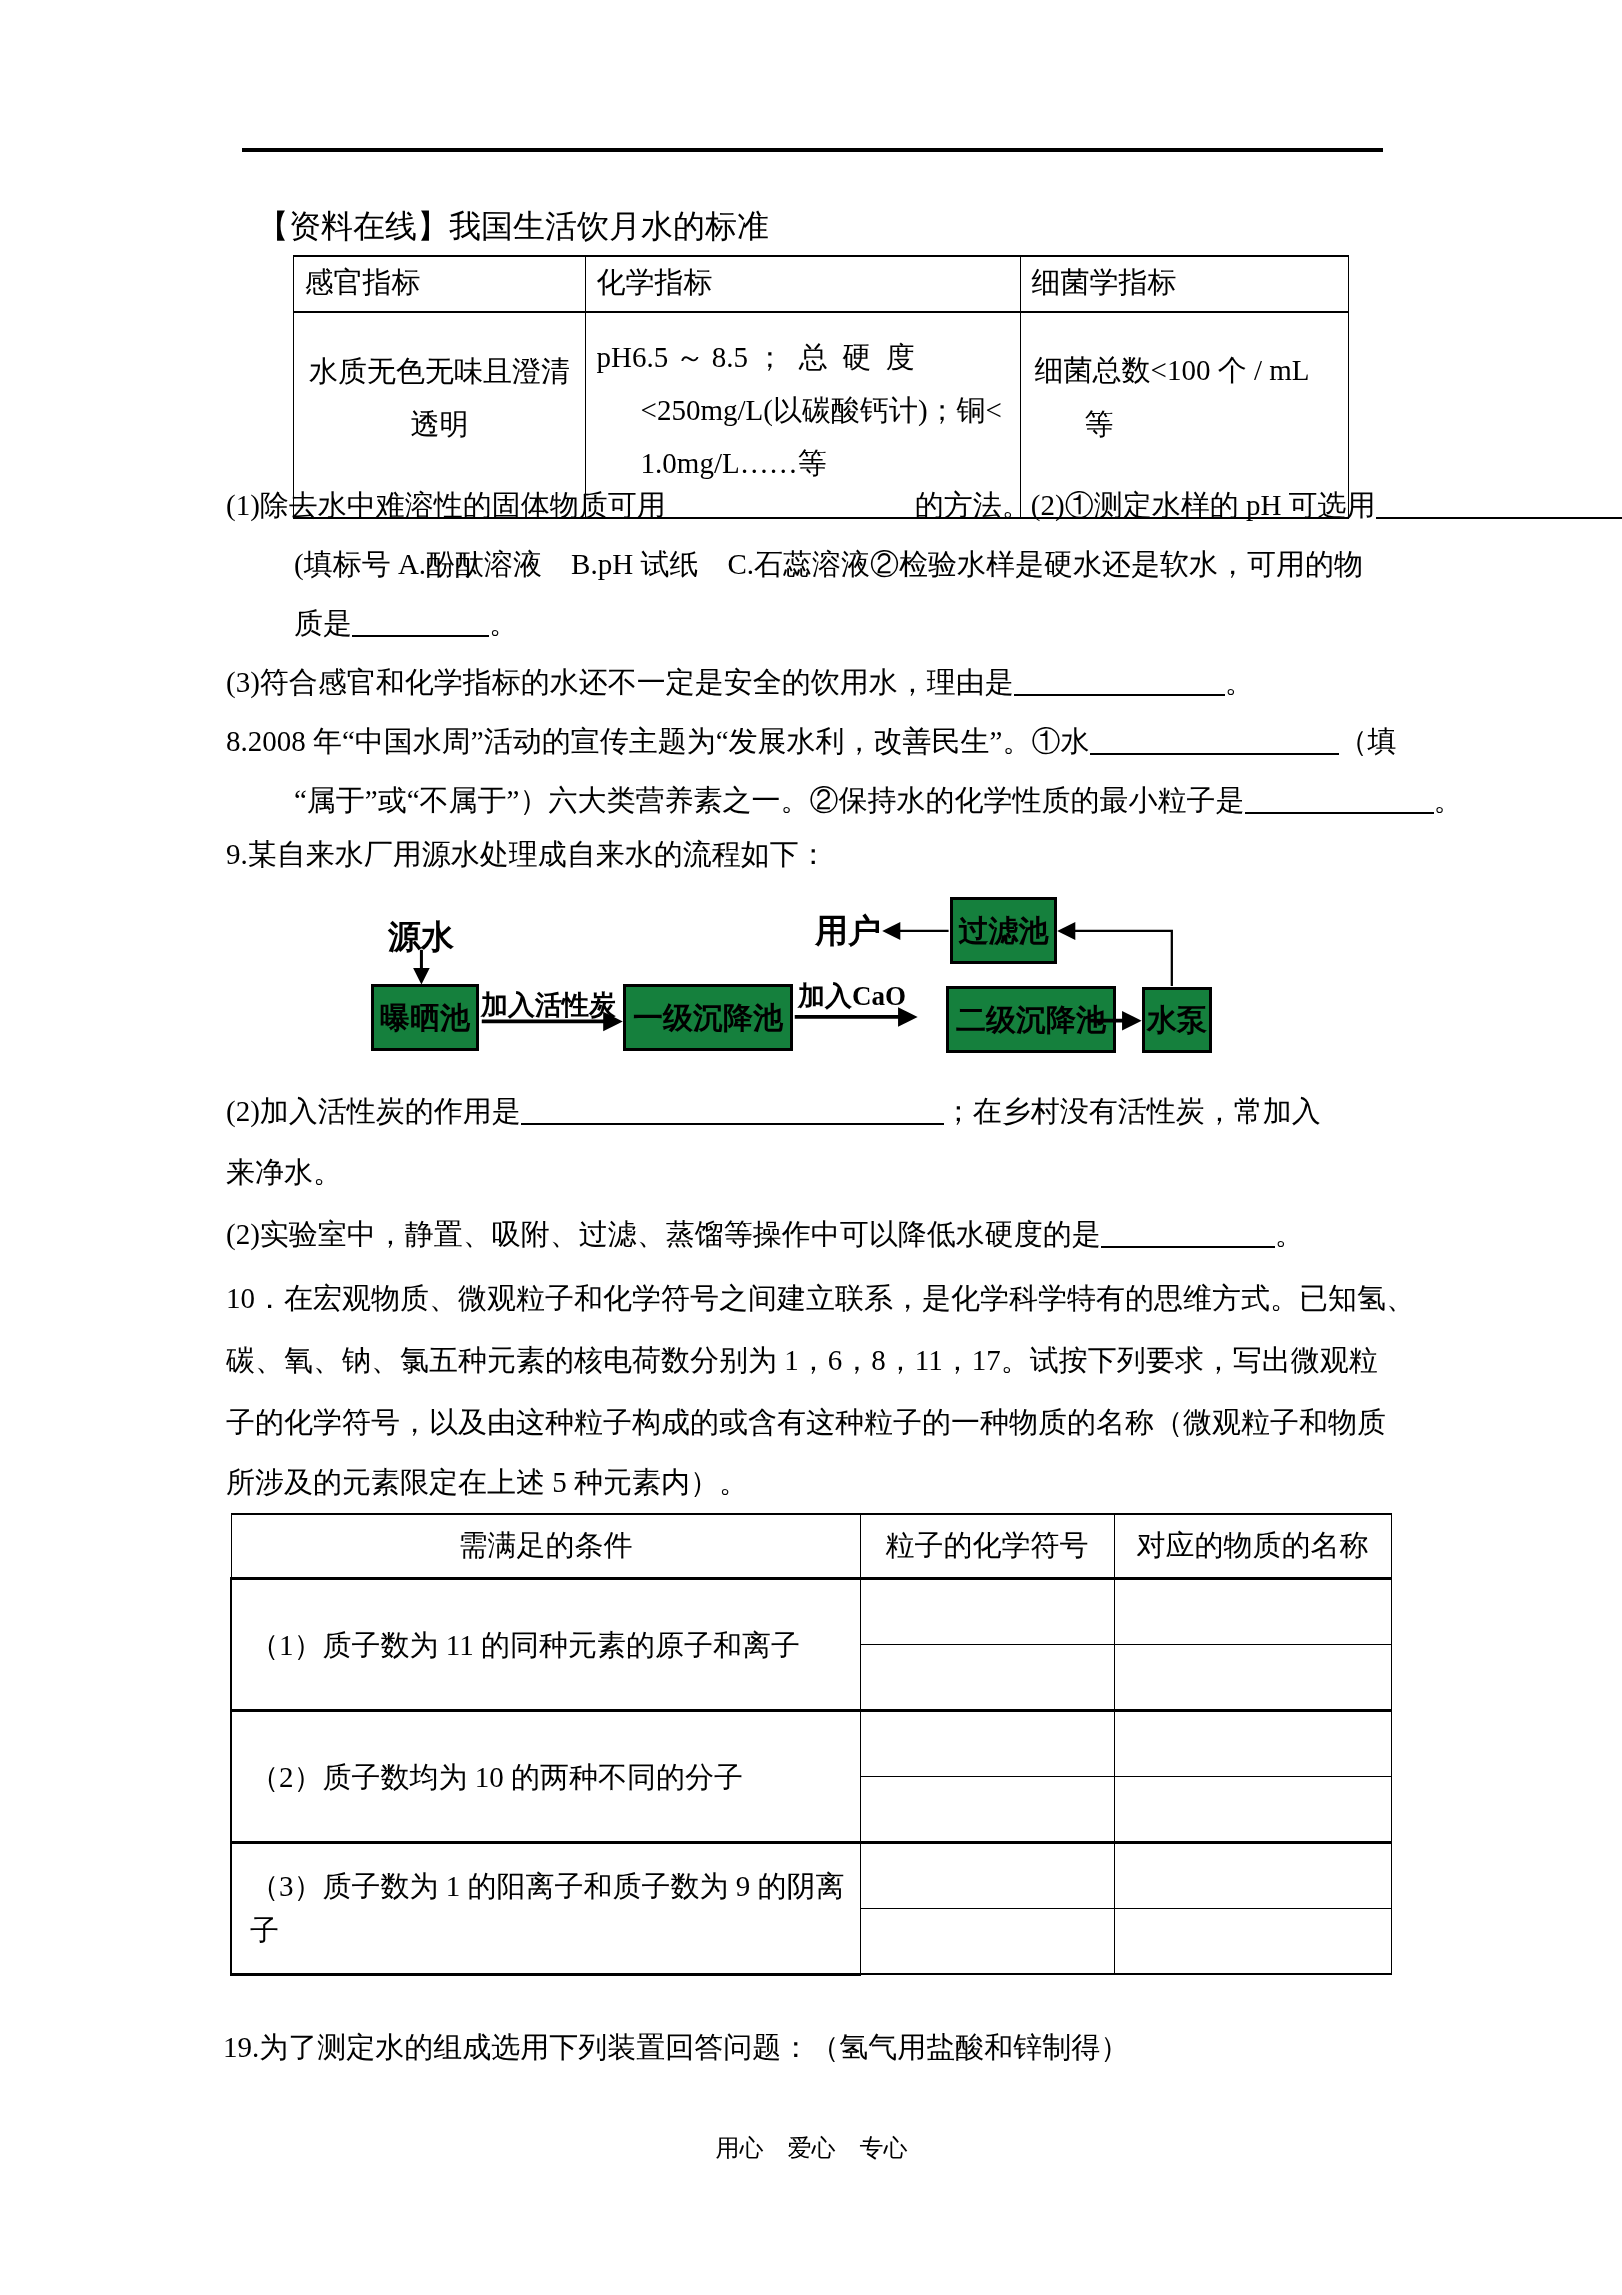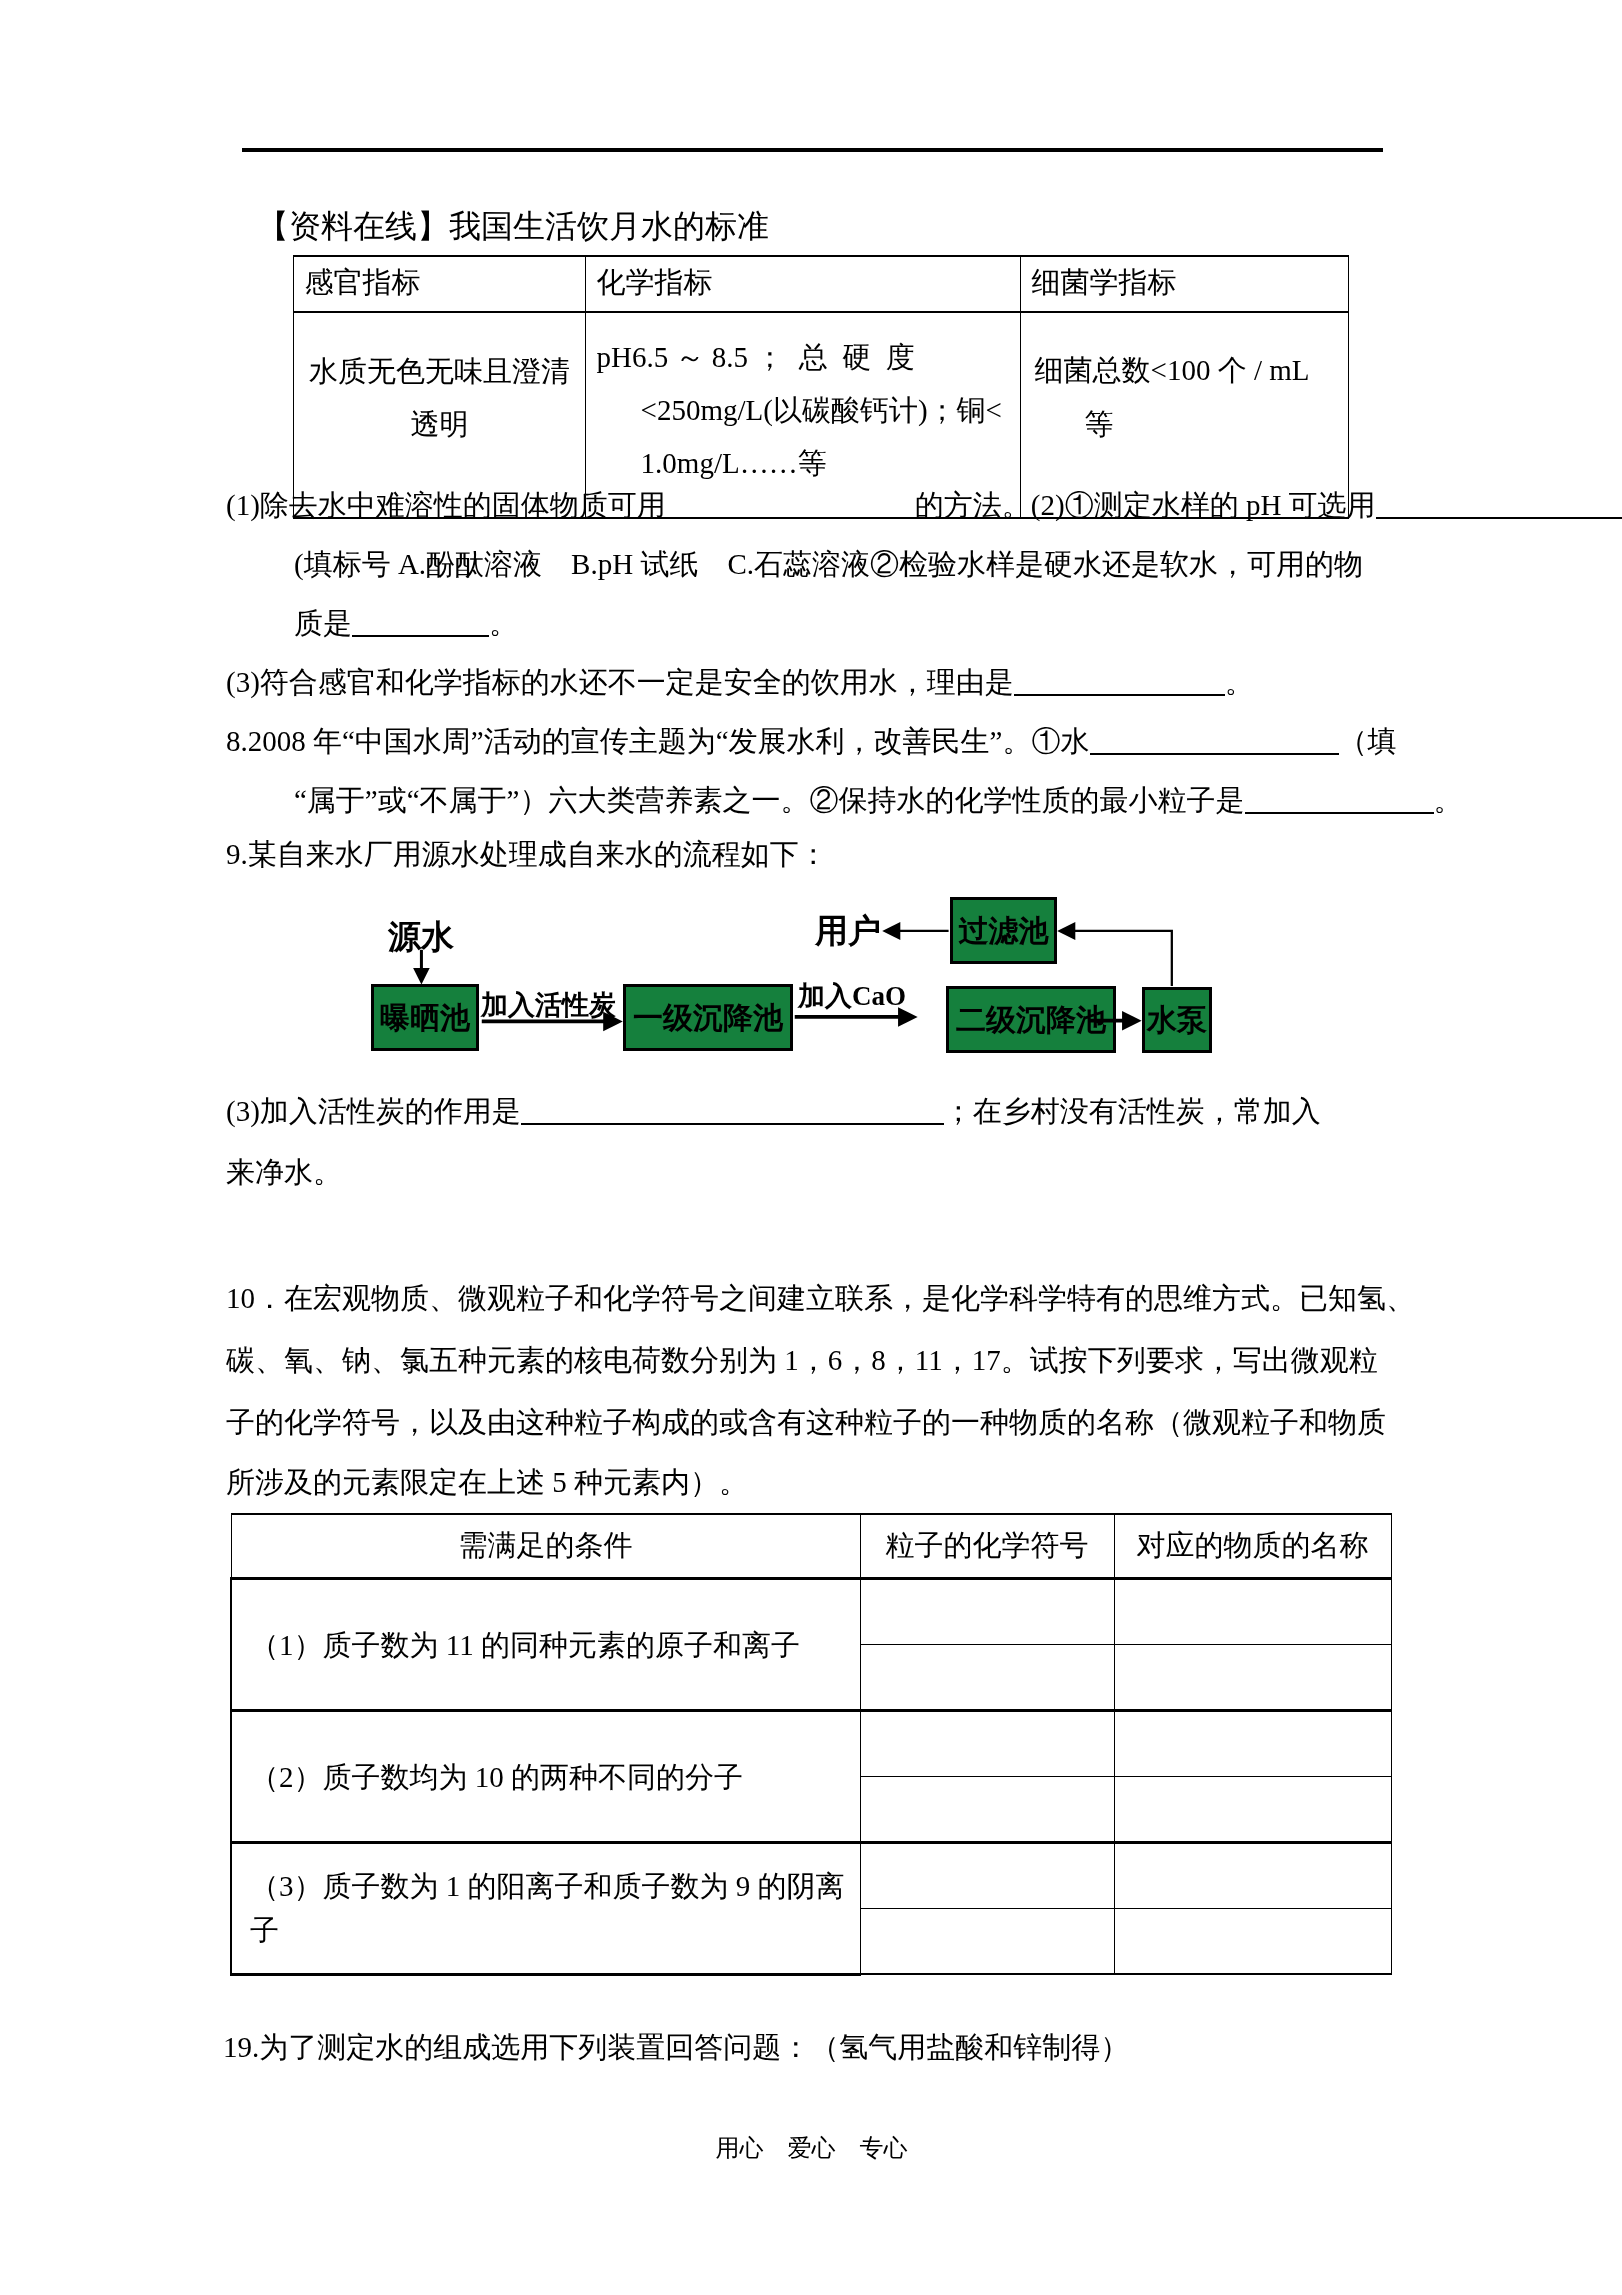--- a/index.html
+++ b/index.html
@@ -127,24 +127,25 @@
       <polygon points="1512,1352 1486,1339 1486,1365" fill="#000"></polygon>
 
       <polyline points="1552,1306 1552,1233 1416,1233" fill="none" stroke="#000" stroke-width="3"></polyline>
       <polygon points="1400,1233 1424,1221 1424,1245" fill="#000"></polygon>
 
       <line x1="1256" y1="1233" x2="1184" y2="1233" stroke="#000" stroke-width="3"></line>
       <polygon points="1168,1233 1192,1221 1192,1245" fill="#000"></polygon>
     </svg>
   </div>
 
-  <div class="tline" style="left:226px; top:1092px;"><span>(3)加入活性炭的作用是</span><span class="blank" style="width:423px"></span><span>；在乡村没有活性炭，常加入</span></div>
+  <div class="tline" style="left:226px; top:1092px;"><span>(2)加入活性炭的作用是</span><span class="blank" style="width:423px"></span><span>；在乡村没有活性炭，常加入</span></div>
 
   <div class="tline" style="left:226px; top:1153px;"><span>来净水。</span></div>
 
+  <div class="tline" style="left:226px; top:1215px;"><span>(2)实验室中，静置、吸附、过滤、蒸馏等操作中可以降低水硬度的是</span><span class="blank" style="width:174px"></span><span>。</span></div>
 
   <div class="tline" style="left:226px; top:1279px;"><span>10．在宏观物质、微观粒子和化学符号之间建立联系，是化学科学特有的思维方式。已知氢、</span></div>
   <div class="tline" style="left:226px; top:1341px;"><span>碳、氧、钠、氯五种元素的核电荷数分别为 1，6，8，11，17。试按下列要求，写出微观粒</span></div>
   <div class="tline" style="left:226px; top:1403px;"><span>子的化学符号，以及由这种粒子构成的或含有这种粒子的一种物质的名称（微观粒子和物质</span></div>
   <div class="tline" style="left:226px; top:1463px;"><span>所涉及的元素限定在上述 5 种元素内）。</span></div>
 
   <table class="t2">
     <colgroup>
         <col style="width:629px">
         <col style="width:254px">

